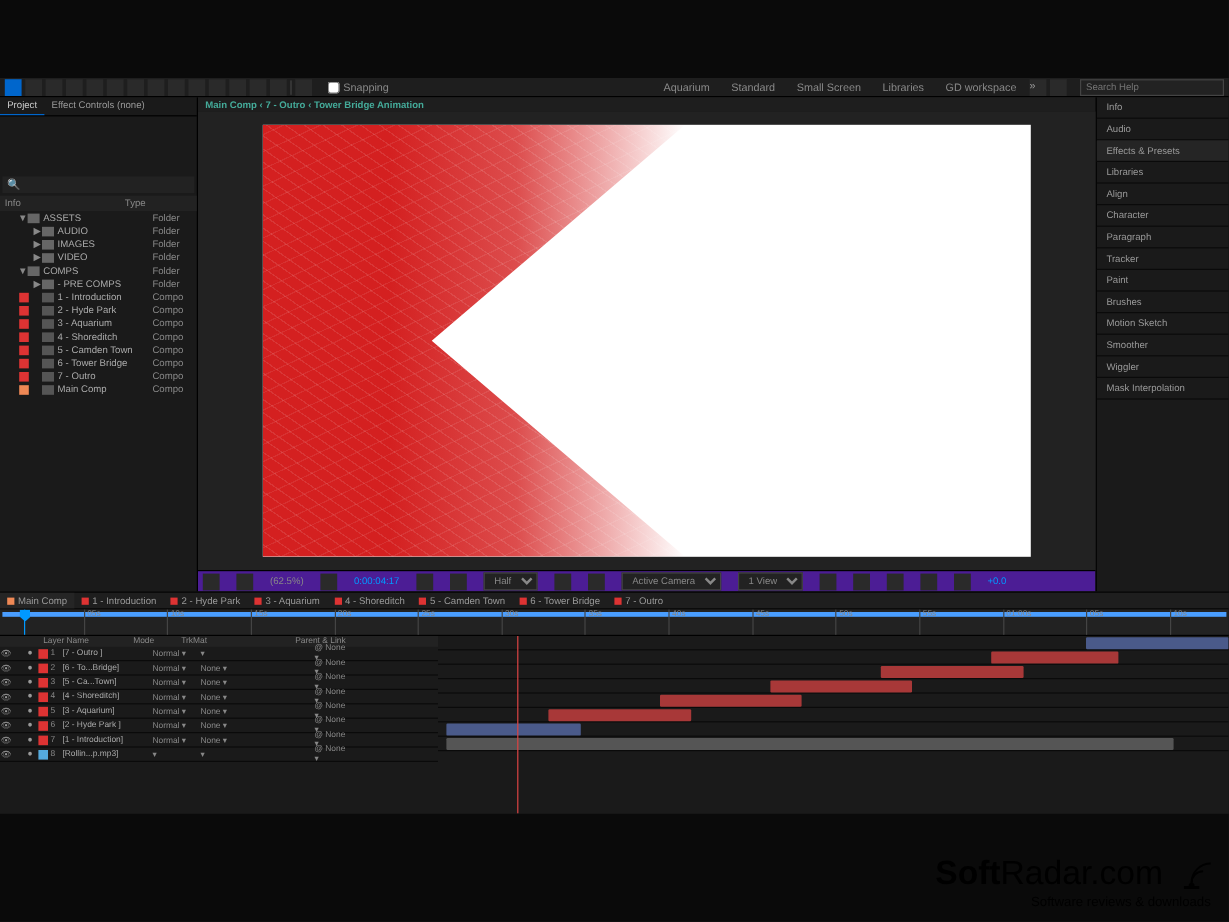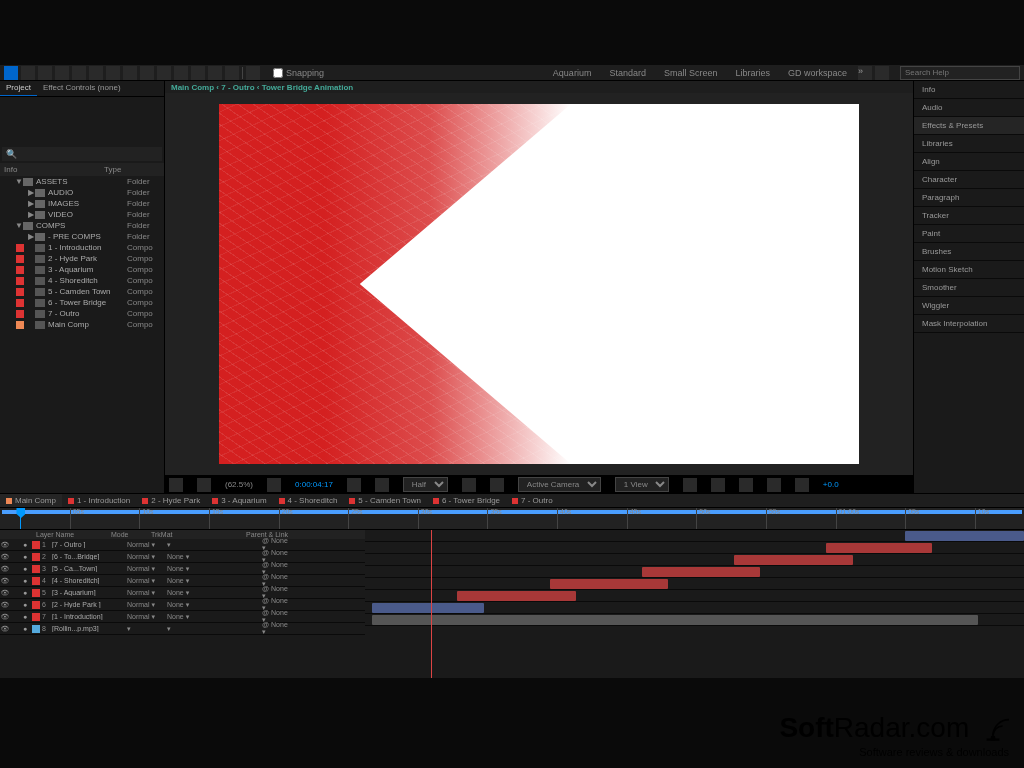--- a/index.html
+++ b/index.html
@@ -35,21 +35,21 @@
 .center-panel{flex:1;display:flex;flex-direction:column;background:#1a1a1a;}
 .comp-tabs{height:14px;display:flex;border-bottom:1px solid #000;background:#1e1e1e;}
 .comp-tab{padding:2px 8px;font-size:8px;display:flex;align-items:center;gap:3px;}
 .comp-tab.active{background:#252525;}
 .comp-tab .dot{width:6px;height:6px;background:#d33;}
 .breadcrumb{height:12px;padding:2px 6px;font-size:8px;color:#4a9;background:#1e1e1e;font-weight:bold;}
 .viewport{flex:1;background:#222;display:flex;align-items:center;justify-content:center;position:relative;}
 .canvas{width:640px;height:360px;background:#fff;position:relative;overflow:hidden;}
 .red-map{position:absolute;left:0;top:0;width:55%;height:100%;background:linear-gradient(90deg,#d42020 0%,#d42020 30%,rgba(212,32,32,0.8) 60%,rgba(212,32,32,0) 100%);clip-path:polygon(0 0,100% 0,40% 50%,100% 100%,0 100%);}
 .red-map::before{content:'';position:absolute;inset:0;background:repeating-linear-gradient(35deg,transparent,transparent 8px,rgba(255,255,255,0.1) 8px,rgba(255,255,255,0.1) 9px),repeating-linear-gradient(-25deg,transparent,transparent 12px,rgba(255,255,255,0.08) 12px,rgba(255,255,255,0.08) 13px);}
-.viewport-ctrl{height:18px;background:#000000;display:flex;align-items:center;padding:0 4px;gap:14px;font-size:8px;color:#888;border-top:1px solid #000;}
+.viewport-ctrl{height:18px;background:#4c1d95;display:flex;align-items:center;padding:0 4px;gap:14px;font-size:8px;color:#888;border-top:1px solid #000;}
 .vc-btn{width:14px;height:14px;background:#2a2a2a;cursor:pointer;}
 .vc-sel{background:#222;border:1px solid #444;color:#888;padding:1px 4px;font-size:8px;}
 .right-panel{width:111px;background:#1a1a1a;border-left:1px solid #000;}
 .rp-item{padding:4px 8px;font-size:8px;color:#999;border-bottom:1px solid #0a0a0a;cursor:pointer;}
 .rp-item.active{background:#252525;}
 .timeline{height:185px;background:#1a1a1a;border-top:1px solid #000;display:flex;flex-direction:column;}
 .tl-tabs{height:14px;display:flex;background:#1e1e1e;border-bottom:1px solid #000;}
 .tl-tab{padding:2px 6px;font-size:8px;display:flex;align-items:center;gap:3px;cursor:pointer;}
 .tl-tab.active{background:#252525;}
 .tl-dot{width:6px;height:6px;}

